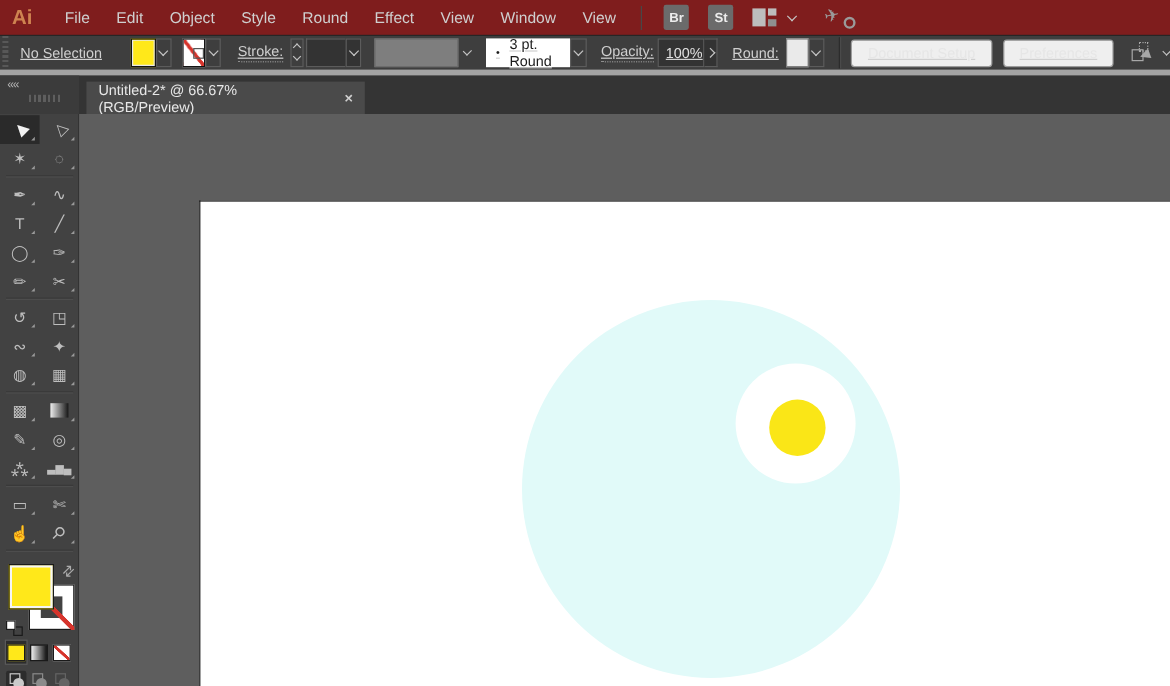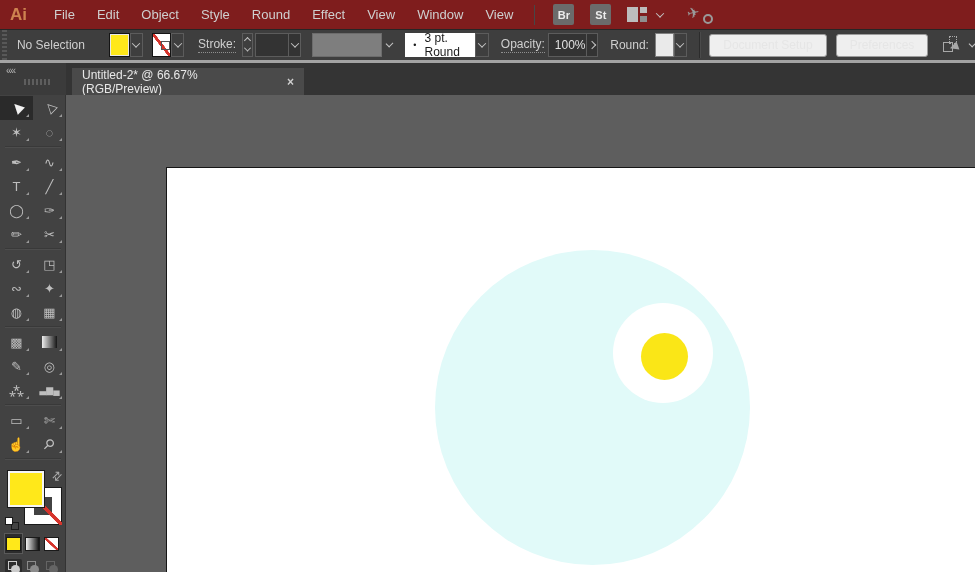--- a/index.html
+++ b/index.html
@@ -33,21 +33,22 @@
   .ws-icon .p3{ position:absolute; right:0; bottom:0; width:7px; height:6px; background:#8F8F8F; }
   .gpu{ position:relative; width:26px; height:20px; margin-left:24px; color:#9A9A9A; }
   .gpu .plane{ position:absolute; left:0; top:-1px; font-size:15px; transform:rotate(-12deg); }
   .gpu .pwr{ position:absolute; right:0; bottom:1px; width:10px; height:10px;
     border:2px solid #9A9A9A; border-radius:50%; }
 
   
   .controlbar{
     position:absolute; top:30px; left:0; right:0; height:33px;
     background:#3E3E3E; display:flex; align-items:center;
-    border-bottom:3px solid #a3a3a3;
+    border-bottom:5px solid #a3a3a3;
+    text-decoration:underline;
   }
   .grip{
     width:9px; height:100%; margin-right:6px;
     background:repeating-linear-gradient(180deg,#585858 0 2px,transparent 2px 4px);
     background-size:5px 100%; background-repeat:no-repeat; background-position:2px 0;
   }
   .lbl{ color:#CFCFCF; white-space:nowrap; }
   .lbl.link{ border-bottom:1px dotted #8F8F8F; padding-bottom:1px; }
   .cv{ display:inline-block; width:6px; height:6px;
     border-right:1.6px solid #C4C4C4; border-bottom:1.6px solid #C4C4C4;

